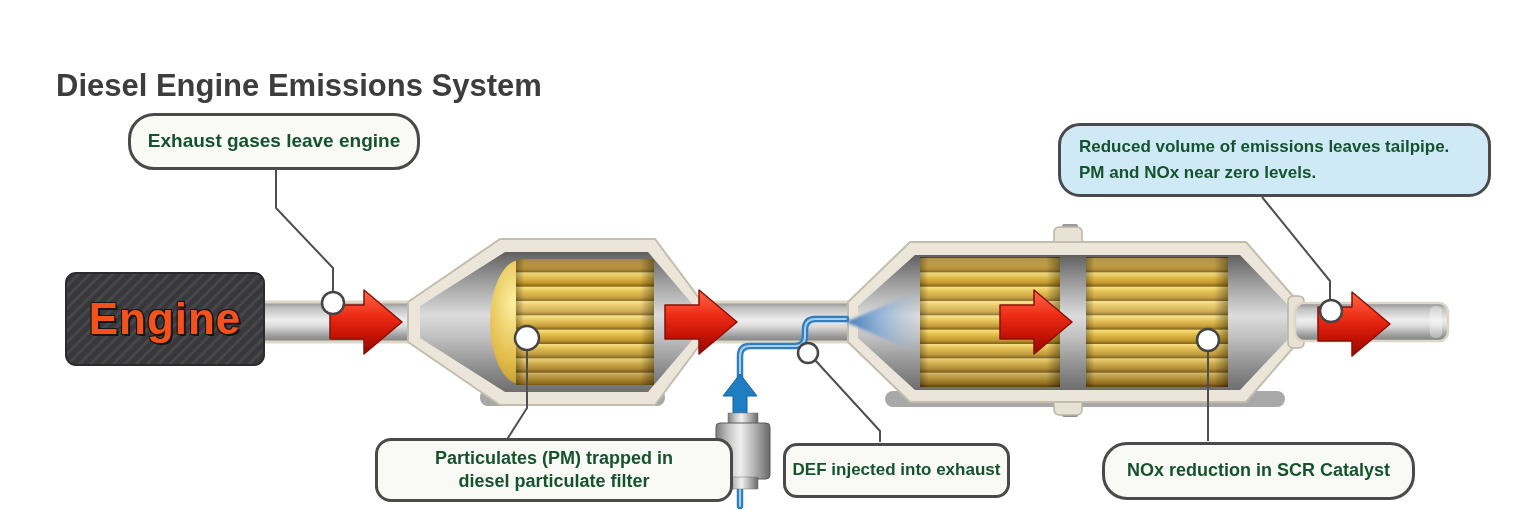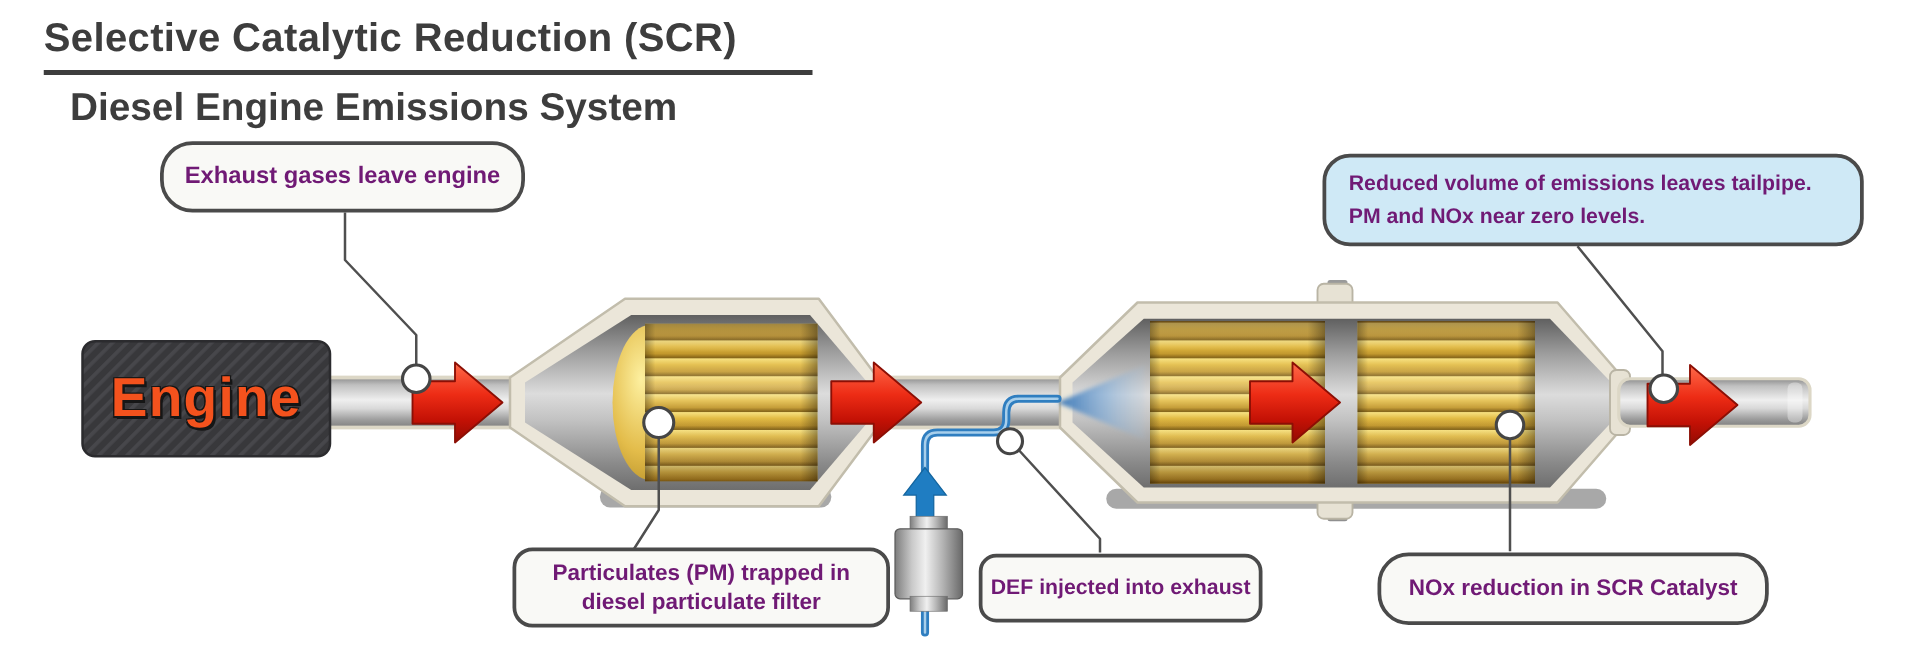--- a/index.html
+++ b/index.html
@@ -19,24 +19,24 @@
   }
   .engine-label{
     position:absolute;left:66px;top:273px;width:198px;height:92px;
     display:flex;align-items:center;justify-content:center;
     font-size:44px;font-weight:bold;color:#f4521d;letter-spacing:1px;
     text-shadow:2px 2px 0 #161616,-1px -1px 0 #161616,1px -1px 0 #161616,-1px 1px 0 #161616;
   }
   .callout{
     position:absolute;box-sizing:border-box;border:3px solid #4a4a4a;background:#f9f9f6;
     border-radius:16px;display:flex;flex-direction:column;align-items:center;justify-content:center;
-    font-weight:bold;color:#701a75;text-align:center;line-height:1.3;white-space:nowrap;
+    font-weight:bold;color:#14532d;text-align:center;line-height:1.3;white-space:nowrap;
   }
   #callout-exhaust{left:128px;top:113px;width:292px;height:57px;border-radius:26px;font-size:19px;}
-  #callout-pm{left:375px;top:438px;width:302px;height:64px;font-size:18px;margin-left:35px;}
+  #callout-pm{left:375px;top:438px;width:358px;height:64px;font-size:18px;}
   #callout-def{left:783px;top:443px;width:227px;height:55px;border-radius:14px;font-size:17px;}
   #callout-nox{left:1102px;top:442px;width:313px;height:58px;border-radius:25px;font-size:18px;}
   #callout-tailpipe{
     left:1058px;top:123px;width:433px;height:74px;border-radius:22px;font-size:17px;
     background:#cfe9f6;align-items:flex-start;padding-left:18px;text-align:left;line-height:1.55;
   }
 </style>
 </head>
 <body>
 
@@ -194,21 +194,20 @@
 
     <g fill="#ffffff" stroke="#454545" stroke-width="2.5">
       <circle cx="333" cy="303" r="11"></circle>
       <circle cx="527" cy="338" r="12"></circle>
       <circle cx="808" cy="353" r="10"></circle>
       <circle cx="1208" cy="340" r="11"></circle>
       <circle cx="1331" cy="311" r="11"></circle>
     </g>
   </svg>
 
-  <div class="title">Selective Catalytic Reduction (SCR)</div>
   <div class="subtitle">Diesel Engine Emissions System</div>
 
   <div class="engine-label">Engine</div>
 
   <div class="callout" id="callout-exhaust">
     <span>Exhaust gases leave engine</span>
   </div>
 
   <div class="callout" id="callout-pm">
     <span>Particulates (PM) trapped in</span>

